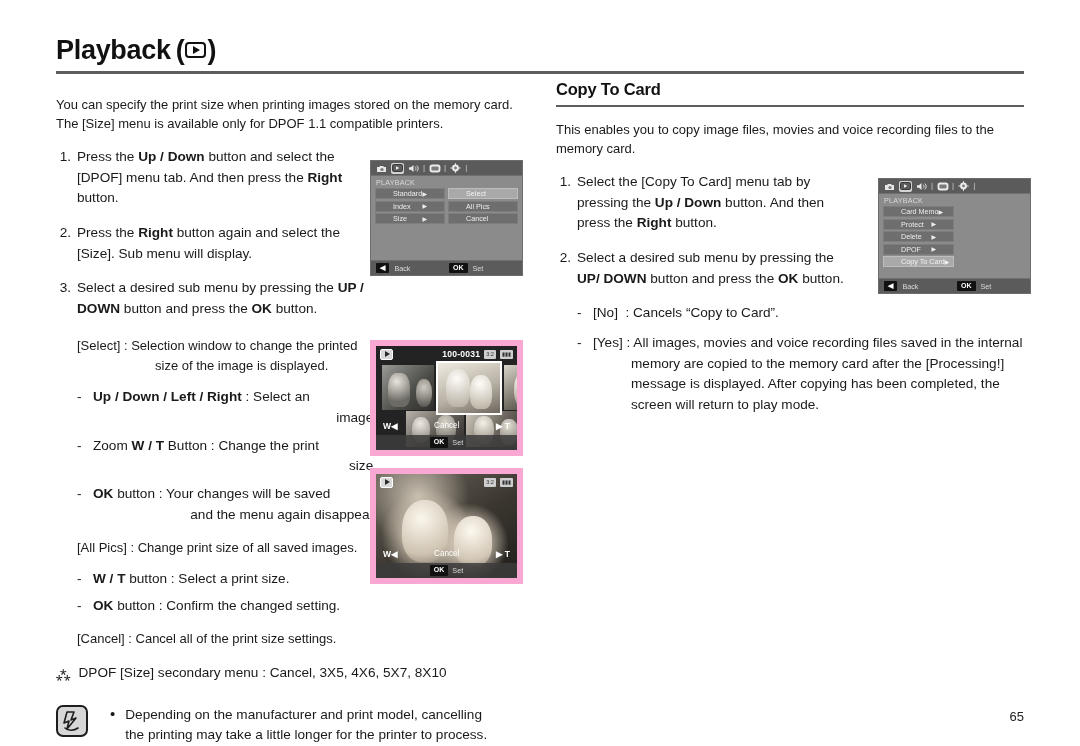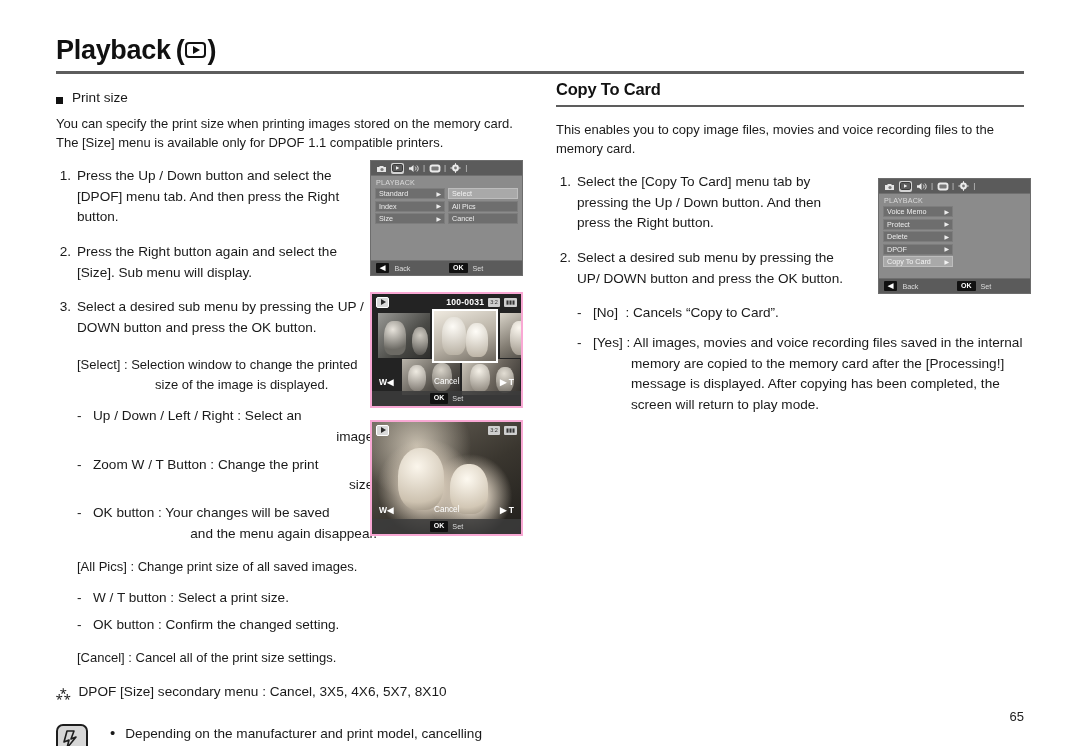--- a/index.html
+++ b/index.html
@@ -54,21 +54,21 @@
 
   .blk { font-size: 13px; line-height: 1.52; }
   .blk.indent { margin-left: 21px; }
   .hang { padding-left: 78px; text-indent: -78px; }
   .hang2 { padding-left: 96px; text-indent: -96px; }
 
   .dash-item { display: flex; gap: 8px; font-size: 13.6px; line-height: 1.52; }
   .dash-item .d { flex: 0 0 auto; width: 8px; }
   .dash-item .t { flex: 1 1 auto; }
   .rt { display: block; text-align: right; }
-  b { font-weight: normal; }
+  b { font-weight: bold; }
 
   .star-row { display: flex; gap: 8px; font-size: 13.6px; margin-top: 16px; }
   .star { flex: 0 0 auto; font-size: 13px; line-height: 1.5; }
 
   
   .note { display: flex; align-items: flex-start; gap: 22px; margin-top: 20px; }
   .note-icon {
     flex: 0 0 auto; width: 32px; height: 32px; border-radius: 7px;
     border: 2px solid #1d1d1d; background: #d7d7d7; position: relative;
   }
@@ -89,40 +89,40 @@
   .ic { width: 13px; height: 11px; display: inline-flex; align-items: center; justify-content: center; }
   .ic svg { display: block; }
   .ic.sel { background: #d4d4d4; border-radius: 2px; }
   .bar-sep { color: #cfcfcf; font-size: 8px; line-height: 1; }
   .lcd-mode { padding: 2px 5px 1px; color: #d9d9d9; font-size: 7.2px; letter-spacing: .2px; }
   .lcd-rows { display: flex; padding: 0 4px; gap: 3px; }
   .lcd-col { width: 71px; display: flex; flex-direction: column; gap: 1.5px; }
   .lcd-col.right { width: 71px; }
   .mrow {
     height: 11px; background: #6e6e6e; display: flex; align-items: center;
-    justify-content: space-between; padding: 0 3px; color: #ededed;
+    justify-content: space-between; padding: 0 17px; color: #ededed;
     border: 1px solid #7d7d7d; font-size: 7.2px; white-space: nowrap;
   }
   .mrow.light { background: #a9a9a9; color: #f2f2f2; border-color: #bdbdbd; }
   .mrow.plain { justify-content: flex-start; align-items: center; }
   .arw { font-size: 6px; line-height: 1; }
   .lcd-bottom {
     position: absolute; left: 0; right: 0; bottom: 0; height: 15px;
     background: #5b5b5b; display: flex; align-items: center; padding: 0 5px; gap: 5px;
     border-top: 1px solid #6f6f6f;
   }
   .key-blk {
     background: #111; color: #fff; font-size: 7px; font-weight: bold;
     padding: 1px 4px; border-radius: 1px; line-height: 1.2;
   }
   .lbl { color: #dcdcdc; font-size: 7.2px; text-align: right; }
   .spacer { flex: 1 1 auto; }
 
   
-  .scr { position: absolute; width: 153px; height: 116px; border: 2px solid #f9a8d4; overflow: hidden; background: #2a2a2a; }
+  .scr { position: absolute; width: 153px; height: 116px; border: 6px solid #f9a8d4; overflow: hidden; background: #2a2a2a; margin-top: 48px; }
   .scr-top { position: absolute; top: 0; left: 0; right: 0; height: 16px; display: flex; align-items: center; padding: 0 4px; gap: 4px; }
   .play-mini { width: 13px; height: 11px; border: 1.3px solid #fff; border-radius: 2px; display: flex; align-items: center; justify-content: center; background: #d9d9d9; }
   .play-mini i { width: 0; height: 0; border-left: 5px solid #2b2b2b; border-top: 3px solid transparent; border-bottom: 3px solid transparent; margin-left: 1px; }
   .fileno { color: #fff; font-size: 8.6px; font-weight: bold; letter-spacing: .2px; }
   .badge { background: #cfcfcf; color: #333; font-size: 5.5px; padding: 0 2px; border-radius: 1px; line-height: 9px; }
   .scr-ctrl { position: absolute; left: 0; right: 0; bottom: 16px; height: 17px; display: flex; align-items: center; padding: 0 7px; color: #fff; font-size: 8.5px; font-weight: bold; }
   .scr-ctrl .mid { flex: 1 1 auto; text-align: center; font-weight: normal; font-size: 8.2px; }
   .scr-bot { position: absolute; left: 0; right: 0; bottom: 0; height: 15px; background: rgba(60,60,60,.85); display: flex; align-items: center; justify-content: center; gap: 4px; }
 
   .thumbstrip { position: absolute; top: 17px; left: 6px; right: 6px; bottom: 34px; }
@@ -143,24 +143,20 @@
       <span class="play-box">
           <span class="play-tri"></span>
         </span>
       <span class="paren">)</span>
     </div>
     <div class="hdr-rule"></div>
   </div>
 
   <div class="col-left">
 
-    <div class="sq-head">
-      <span class="sq"></span>
-      <span class="sq-label">Print size</span>
-    </div>
 
     <p class="body" style="margin-top:10px; width:466px;">You can specify the print size when printing images stored on the memory card. The [Size] menu is available only for DPOF 1.1 compatible printers.</p>
 
     <div class="num-item" style="width:320px">
       <span class="n">1.</span>
       <span class="t">Press the <b>Up / Down</b> button and select the [DPOF] menu tab. And then press the <b>Right</b> button.</span>
     </div>
     <div class="num-item" style="width:320px">
       <span class="n">2.</span>
       <span class="t">Press the <b>Right</b> button again and select the [Size]. Sub menu will display.</span>
@@ -436,21 +432,21 @@
               <rect x="8.6" y="4.5" width="2" height="1"></rect>
             </g>
           </svg>
       </span>
       <span class="bar-sep">|</span>
     </div>
     <div class="lcd-mode">PLAYBACK</div>
     <div class="lcd-rows">
       <div class="lcd-col">
         <div class="mrow">
-          <span>Voice Memo</span>
+          <span>Card Memo</span>
           <span class="arw">▶</span>
         </div>
         <div class="mrow">
           <span>Protect</span>
           <span class="arw">▶</span>
         </div>
         <div class="mrow">
           <span>Delete</span>
           <span class="arw">▶</span>
         </div>

